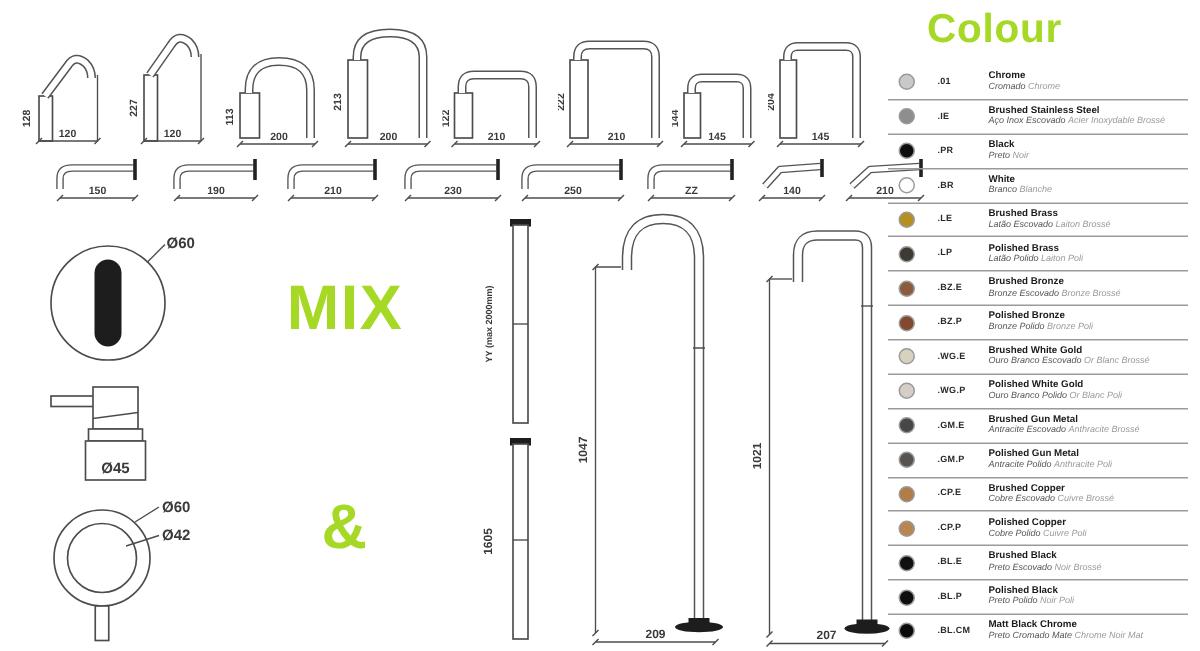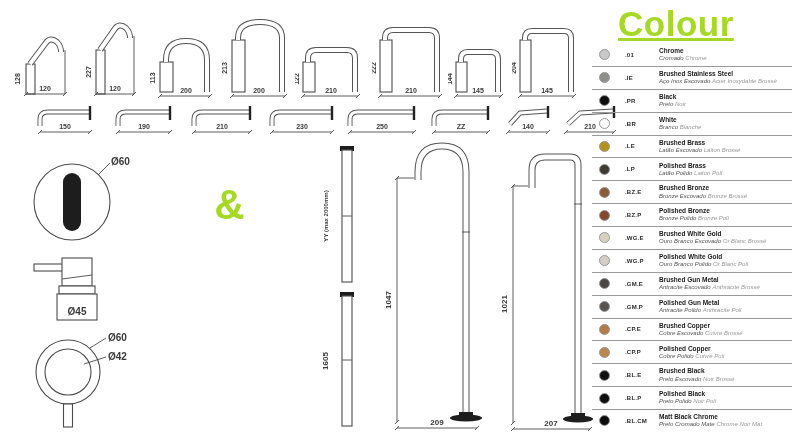--- a/index.html
+++ b/index.html
@@ -16,21 +16,21 @@
   .tube-i{stroke:#fff;stroke-width:4;fill:none;stroke-linejoin:round;}
   .tubew-o{stroke:#555;stroke-width:5;fill:none;stroke-linejoin:round;}
   .tubew-i{stroke:#fff;stroke-width:3.2;fill:none;stroke-linejoin:round;}
   .tubef-o{stroke:#555;stroke-width:7;fill:none;stroke-linejoin:round;}
   .tubef-i{stroke:#fff;stroke-width:5;fill:none;stroke-linejoin:round;}
   .dark{fill:#1d1d1d;}
   .mixmatch{position:absolute;left:136px;top:184px;width:188px;height:188px;
             display:flex;flex-direction:column;justify-content:space-between;align-items:center;
             font-weight:bold;font-size:42px;letter-spacing:1px;line-height:1;}
   .legend{position:absolute;left:592px;top:0;width:208px;height:434px;}
-  .legend h1{margin:4px 0 0 26px;font-size:35px;font-weight:bold;letter-spacing:0.5px;text-decoration:underline;}
+  .legend h1{margin:4px 0 0 26px;font-size:27px;font-weight:bold;letter-spacing:0.5px;}
   .crows{position:absolute;left:0;right:8px;top:44px;bottom:2px;display:flex;flex-direction:column;}
   .crow{flex:1;display:flex;align-items:center;padding-left:7px;border-bottom:1px solid #9a9a9a;min-height:0;}
   .crow:last-child{border-bottom:none;}
   .sw{width:9px;height:9px;border-radius:50%;border:1px solid #9a9a9a;flex:none;}
   .ccode{margin-left:15px;width:28px;flex:none;font-size:6px;font-weight:bold;color:#2a2a2a;letter-spacing:0.2px;}
   .ctxt{margin-left:6px;display:flex;flex-direction:column;line-height:1.25;}
   .cname{font-size:6.5px;font-weight:bold;color:#1a1a1a;font-style:normal;}
   .csub{font-size:6px;font-style:italic;color:#555;}
   .csub em{color:#999;font-style:italic;}
 </style>
@@ -303,20 +303,21 @@
     </g>
     <g>
       <line class="ln" x1="66" y1="22" x2="82" y2="12"></line>
       <text class="dia" x="84" y="15">Ø60</text>
       <line class="ln" x1="60" y1="38" x2="82" y2="31"></line>
       <text class="dia" x="84" y="34">Ø42</text>
     </g>
   </svg>
 
   <div class="mixmatch">
+    <div style="color: rgb(166, 216, 38);">MIX</div>
     <div style="color: rgb(166, 216, 38);">&amp;</div>
   </div>
 
   <svg class="fig" style="left:316px;top:142px" width="48" height="146">
     <g>
       <rect class="dark" x="24" y="4" width="14" height="5"></rect>
       <rect class="shape" x="26" y="8" width="10" height="132"></rect>
       <line class="ln" x1="26" y1="74" x2="36" y2="74"></line>
     </g>
     <text class="riser" text-anchor="middle" transform="rotate(-90 12 74)" x="12" y="74">YY (max 2000mm)</text>

